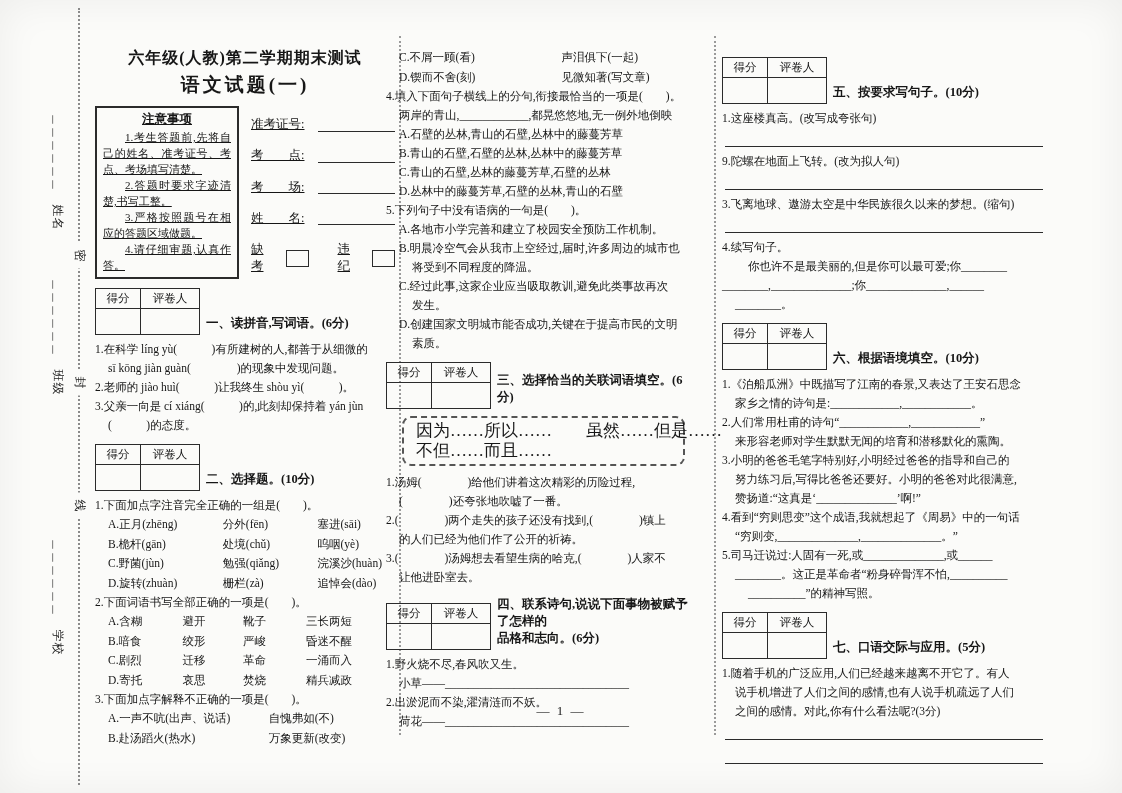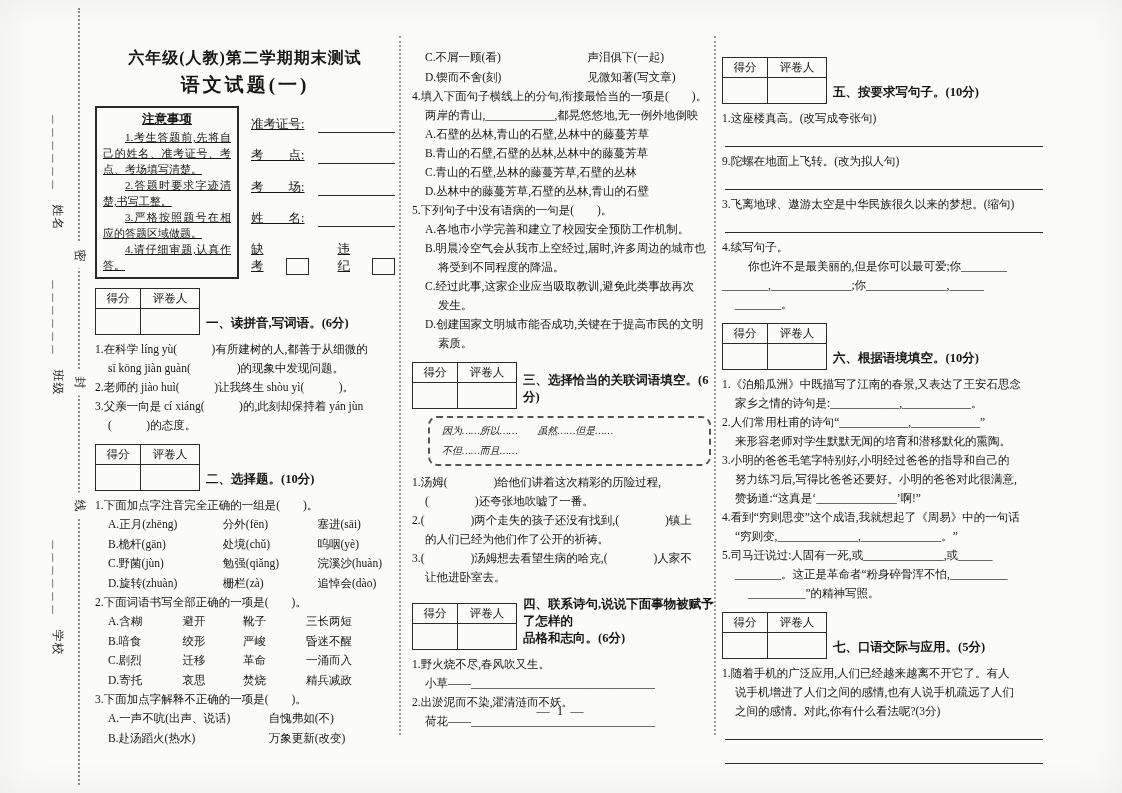--- a/index.html
+++ b/index.html
@@ -8,31 +8,31 @@
   
   .seal-line{position:absolute;left:78px;top:8px;bottom:8px;border-left:2px dotted #8a8a8a;}
   .margin-field{position:absolute;left:12px;width:90px;text-align:center;font-size:12px;color:#222;
         transform:rotate(90deg);transform-origin:center;white-space:nowrap;letter-spacing:1px;}
   .seal-char{position:absolute;left:66px;width:26px;font-size:12px;color:#222;background:#fbfbf9;
         transform:rotate(90deg);transform-origin:center;text-align:center;padding:2px 0;}
   
   .vsep{position:absolute;top:36px;bottom:58px;border-left:2px dotted #9a9a9a;}
   .col{position:absolute;top:48px;color:#161616;}
   .col1{left:95px;width:300px;}
-  .col2{left:412px;width:303px;}
+  .col2{left:386px;width:303px;}
   .col3{left:722px;width:324px;}
   .t1{font-size:16px;font-weight:bold;text-align:center;letter-spacing:1px;}
   .t2{font-size:19px;font-weight:bold;text-align:center;letter-spacing:3px;margin-top:3px;}
   .notice-row{display:flex;margin-top:8px;text-decoration:underline;}
   .notice-box{border:2px solid #2b2b2b;width:158px;padding:3px 6px 4px 6px;box-sizing:border-box;}
   .nb-title{text-align:center;font-weight:bold;font-size:12.5px;margin-bottom:1px;}
   .nb-item{font-size:11px;line-height:16px;text-indent:2em;text-align:justify;}
   .reg{flex:1;padding-left:12px;display:flex;flex-direction:column;justify-content:space-between;
        padding-top:10px;padding-bottom:4px;}
-  .reg-row{display:flex;align-items:flex-end;font-size:12.5px;gap:11px;}
+  .reg-row{display:flex;align-items:center;font-size:12.5px;gap:11px;}
   .fline{flex:1;border-bottom:1px solid #2b2b2b;height:13px;margin-left:3px;max-width:108px;}
   .cbox{display:inline-block;width:27px;height:15px;border:1px solid #2b2b2b;margin-left:5px;}
   .sec{display:flex;align-items:flex-end;margin:9px 0 5px 0;}
   .score-tbl{border-collapse:collapse;margin-right:6px;flex:none;}
   .score-tbl td{border:1px solid #2b2b2b;font-size:11.5px;text-align:center;padding:0;}
   .score-tbl tr:first-child td{height:19px;}
   .score-tbl tr:last-child td{height:25px;}
   .score-tbl td:first-child{width:44px;}
   .score-tbl td:last-child{width:58px;}
   .sec-h{font-weight:bold;font-size:12.5px;line-height:17px;padding-bottom:3px;}
@@ -41,21 +41,21 @@
   .optrow.o3 span:nth-child(1){width:40%;}
   .optrow.o3 span:nth-child(2){width:33%;}
   .optrow.o3 span:nth-child(3){width:27%;}
   .optrow.o4 span:nth-child(1){width:26%;}
   .optrow.o4 span:nth-child(2){width:21%;}
   .optrow.o4 span:nth-child(3){width:22%;}
   .optrow.o4 span:nth-child(4){width:31%;}
   .optrow.o2 span:nth-child(1){width:56%;}
   .optrow.o2 span:nth-child(2){width:44%;}
   .connbox{border:2px dashed #555;border-radius:9px;padding:3px 12px;margin:7px 4px 7px 16px;
-           font-size:10px;line-height:20px;white-space:nowrap;font-style:italic;}
+           font-size:17px;line-height:20px;white-space:nowrap;}
   .rule{border-bottom:1px solid #2b2b2b;height:18px;margin:0 3px 5px 3px;}
   .footer{position:absolute;left:0;right:0;top:703px;text-align:center;font-size:13px;color:#222;letter-spacing:2px;}
 </style>
 </head>
 <body>
 
 <div class="page">
 
   <div class="seal-line"></div>
   <div class="margin-field" style="top:150px;">＿＿＿＿＿＿　姓名</div>

